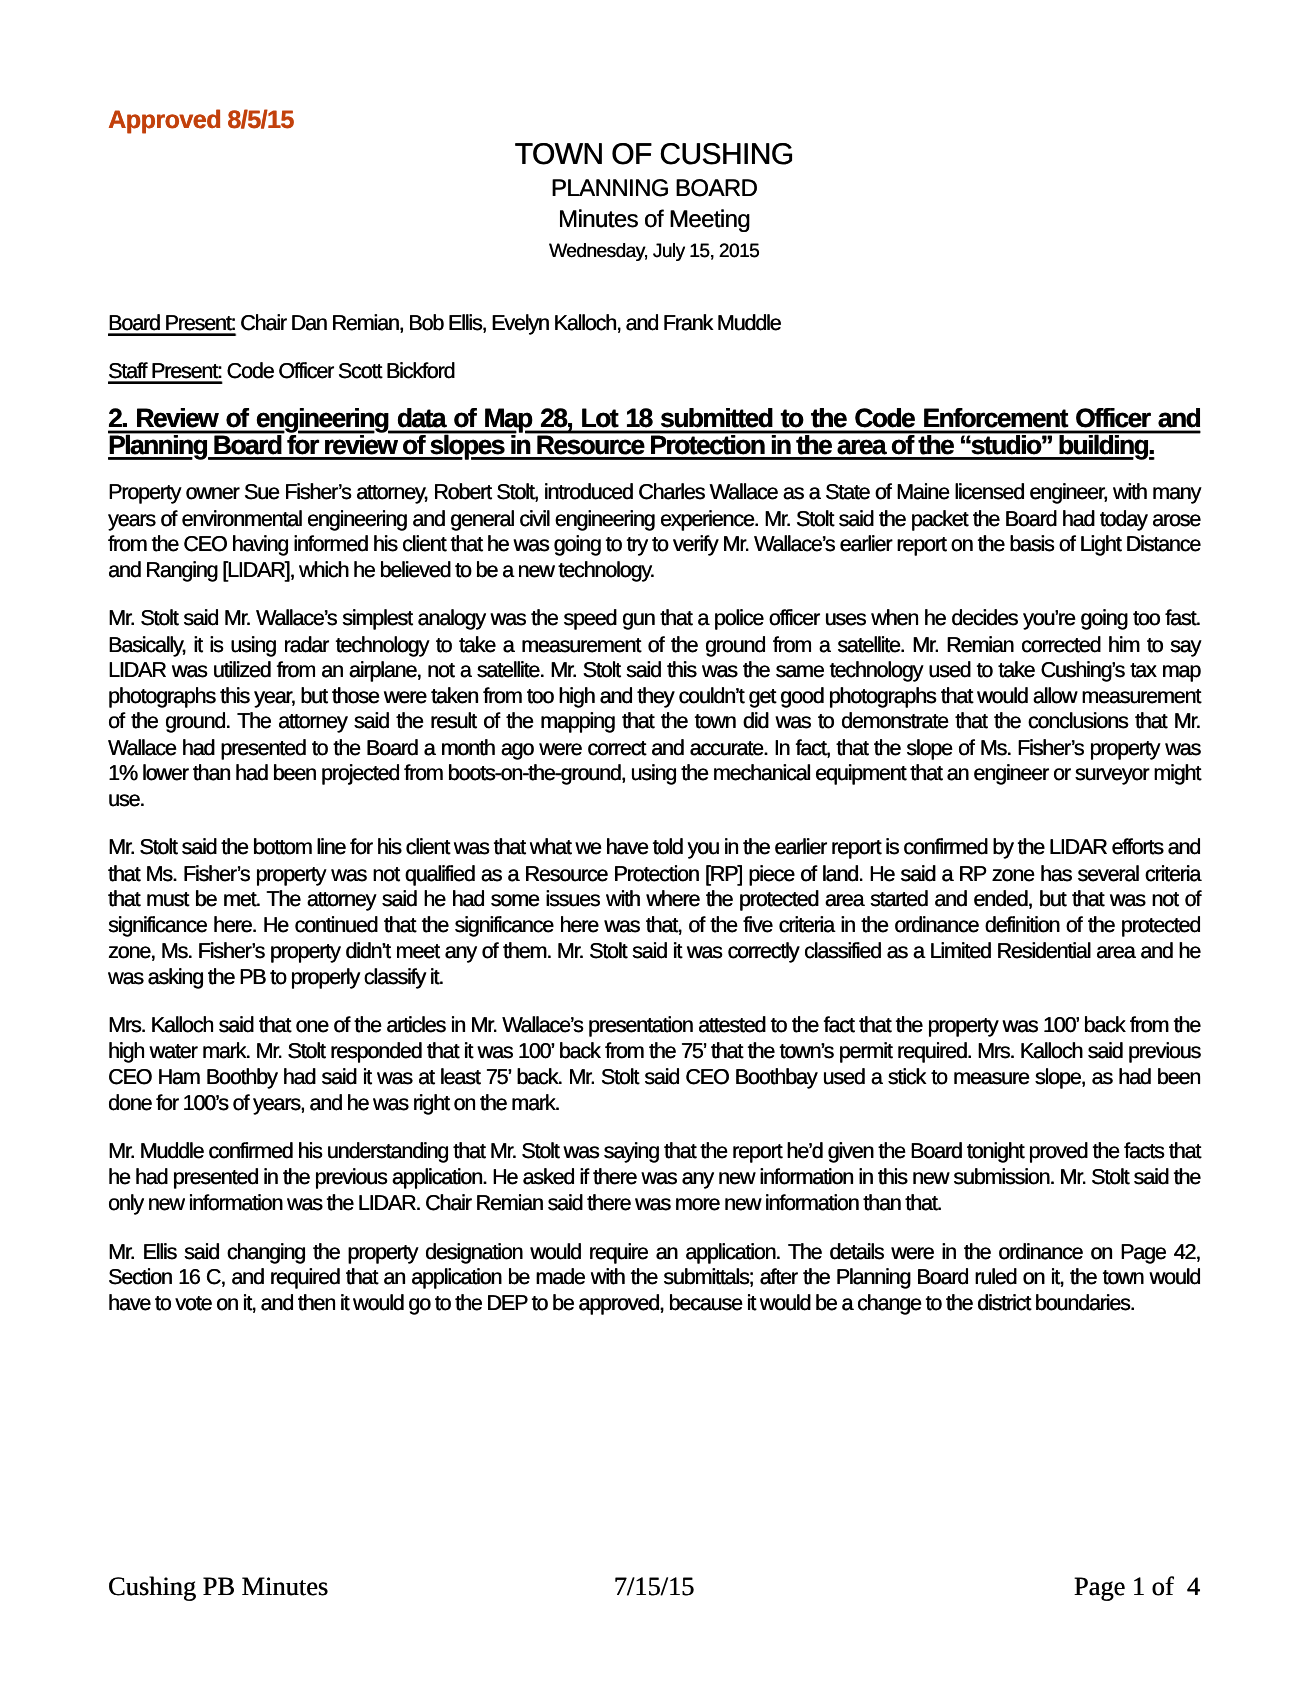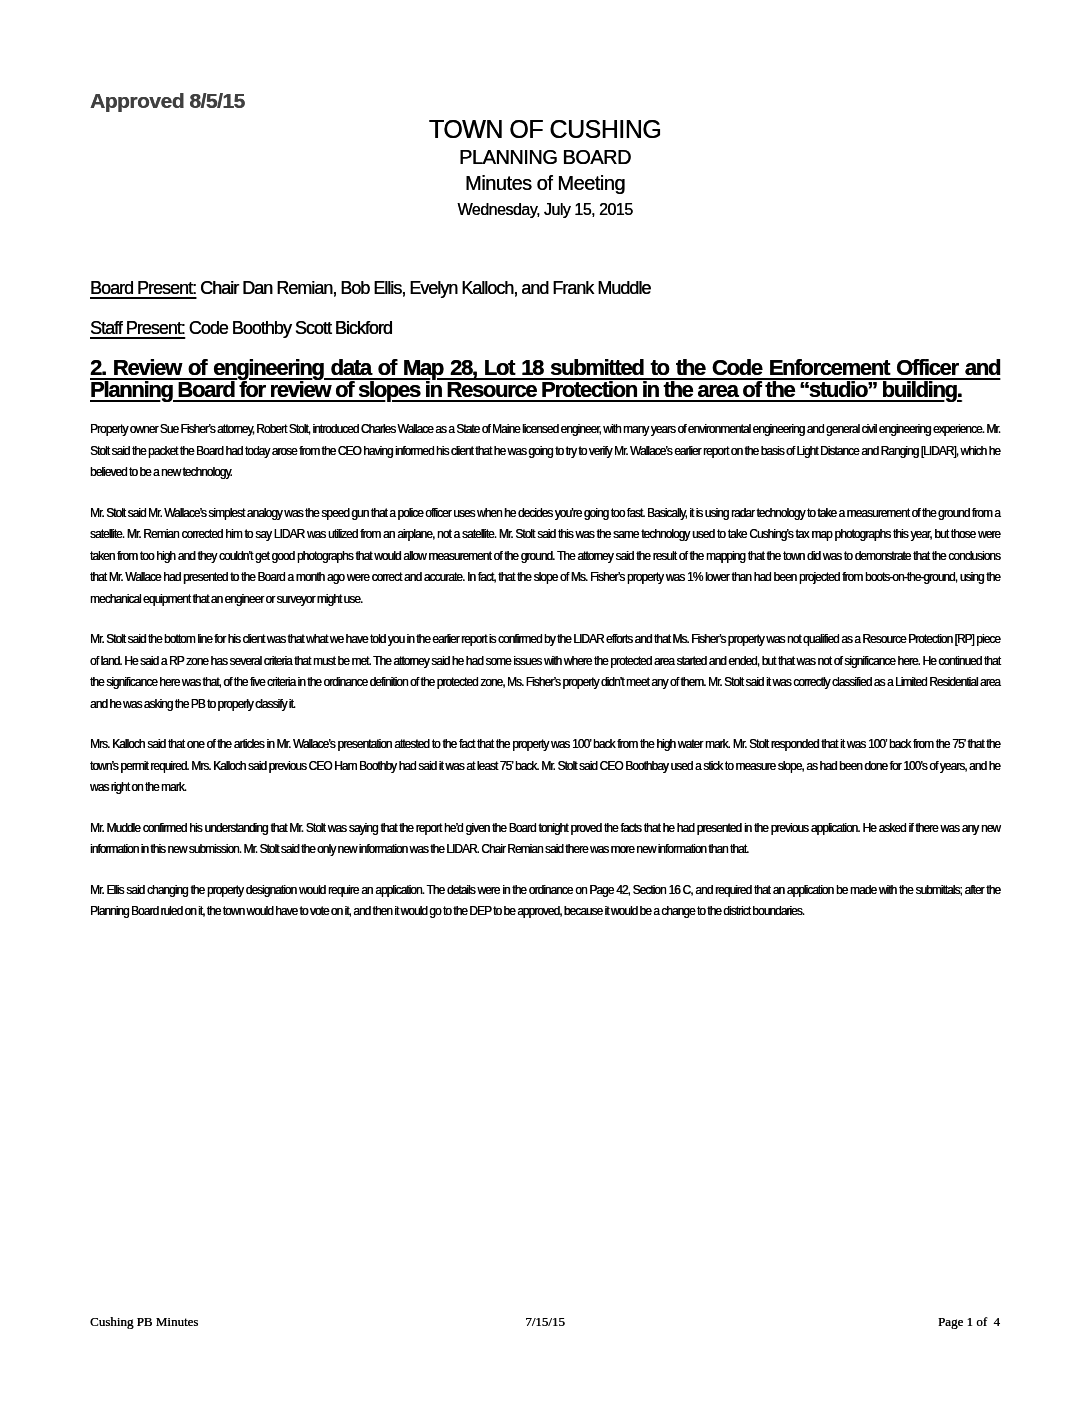--- a/index.html
+++ b/index.html
@@ -17,30 +17,30 @@
     font-family: "Liberation Sans", sans-serif;
     color: #000000;
     overflow: hidden;
   }
   
   .page * {
     text-shadow: 0.3px 0 0 currentColor;
   }
 
   .stamp {
-    color: #404040;            
+    color: #c2410c;            
     font-weight: bold;
     font-size: 21px;
     line-height: 26px;
     letter-spacing: -0.5px;
   }
 
   .titles {
     text-align: center;
-    margin: 0 0 55px 0;
+    margin: 0 0 36px 0;
     letter-spacing: -0.5px;
   }
   .title-main  { font-size: 25px; line-height: 30px; }
   .title-sub   { font-size: 20px; line-height: 26px; }
   .title-date  { font-size: 16px; line-height: 27px; }
 
   .line-block {
     margin: 0 0 18px 0;
     font-size: 18px;
     line-height: 21.5px;
@@ -60,35 +60,35 @@
     letter-spacing: -1.3px;
     font-weight: bold;
     text-align: justify;
     text-decoration: underline;
     text-decoration-thickness: 2px;
     text-underline-offset: 3px;
   }
 
   p.body-par {
     margin: 0 0 19px 0;
-    font-size: 12px;
+    font-size: 18px;
     line-height: 21.5px;
     letter-spacing: -1px;
     text-align: justify;
   }
 
   .footer {
     position: absolute;
     left: 90px;
     right: 88px;
     bottom: 76px;
     display: flex;
     align-items: baseline;
     font-family: "Liberation Serif", serif;
-    font-size: 13px;
+    font-size: 22px;
     line-height: 20px;
     letter-spacing: 0;
   }
   .footer .fl { flex: 1; text-align: left; }
   .footer .fc { flex: 1; text-align: center; }
   .footer .fr { flex: 1; text-align: right; white-space: pre; }
 </style>
 </head>
 <body>
 
@@ -99,21 +99,21 @@
   <div class="titles">
     <div class="title-main">TOWN OF CUSHING</div>
     <div class="title-sub">PLANNING BOARD</div>
     <div class="title-sub">Minutes of Meeting</div>
     <div class="title-date">Wednesday, July 15, 2015</div>
   </div>
 
   <p class="line-block"><span class="lbl">Board Present:</span><span> </span><span>Chair Dan Remian, Bob Ellis, Evelyn Kalloch, and Frank Muddle</span></p>
 
 
-  <p class="line-block"><span class="lbl">Staff Present:</span><span> </span><span>Code Boothby Scott Bickford</span></p>
+  <p class="line-block"><span class="lbl">Staff Present:</span><span> </span><span>Code Officer Scott Bickford</span></p>
 
 
   <p class="item-heading">2. Review of engineering data of Map 28, Lot 18 submitted to the Code Enforcement Officer and Planning Board for review of slopes in Resource Protection in the area of the “studio” building.</p>
 
   <p class="body-par">Property owner Sue Fisher’s attorney, Robert Stolt, introduced Charles Wallace as a State of Maine licensed engineer, with many years of environmental engineering and general civil engineering experience. Mr. Stolt said the packet the Board had today arose from the CEO having informed his client that he was going to try to verify Mr. Wallace’s earlier report on the basis of Light Distance and Ranging [LIDAR], which he believed to be a new technology.</p>
   <p class="body-par">Mr. Stolt said Mr. Wallace’s simplest analogy was the speed gun that a police officer uses when he decides you’re going too fast.  Basically, it is using radar technology to take a measurement of the ground from a satellite. Mr. Remian corrected him to say LIDAR was utilized from an airplane, not a satellite. Mr. Stolt said this was the same technology used to take Cushing’s tax map photographs this year, but those were taken from too high and they couldn’t get good photographs that would allow measurement of the ground. The attorney said the result of the mapping that the town did was to demonstrate that the conclusions that Mr. Wallace had presented to the Board a month ago were correct and accurate. In fact, that the slope of Ms. Fisher’s property was 1% lower than had been projected from boots-on-the-ground, using the mechanical equipment that an engineer or surveyor might use.</p>
   <p class="body-par">Mr. Stolt said the bottom line for his client was that what we have told you in the earlier report is confirmed by the LIDAR efforts and that Ms. Fisher’s property was not qualified as a Resource Protection [RP] piece of land.  He said a RP zone has several criteria that must be met. The attorney said he had some issues with where the protected area started and ended, but that was not of significance here. He continued that the significance here was that, of the five criteria in the ordinance definition of the protected zone, Ms. Fisher’s property didn’t meet any of them.  Mr. Stolt said it was correctly classified as a Limited Residential area and he was asking the PB to properly classify it.</p>
   <p class="body-par">Mrs. Kalloch said that one of the articles in Mr. Wallace’s presentation attested to the fact that the property was 100’ back from the high water mark. Mr. Stolt responded that it was 100’ back from the 75’ that the town’s permit required. Mrs. Kalloch said previous CEO Ham Boothby had said it was at least 75’ back. Mr. Stolt said CEO Boothbay used a stick to measure slope, as had been done for 100’s of years, and he was right on the mark.</p>
   <p class="body-par">Mr. Muddle confirmed his understanding that Mr. Stolt was saying that the report he’d given the Board tonight proved the facts that he had presented in the previous application. He asked if there was any new information in this new submission. Mr. Stolt said the only new information was the LIDAR. Chair Remian said there was more new information than that.</p>
   <p class="body-par">Mr. Ellis said changing the property designation would require an application. The details were in the ordinance on Page 42, Section 16 C, and required that an application be made with the submittals; after the Planning Board ruled on it, the town would have to vote on it, and then it would go to the DEP to be approved, because it would be a change to the district boundaries.</p>

